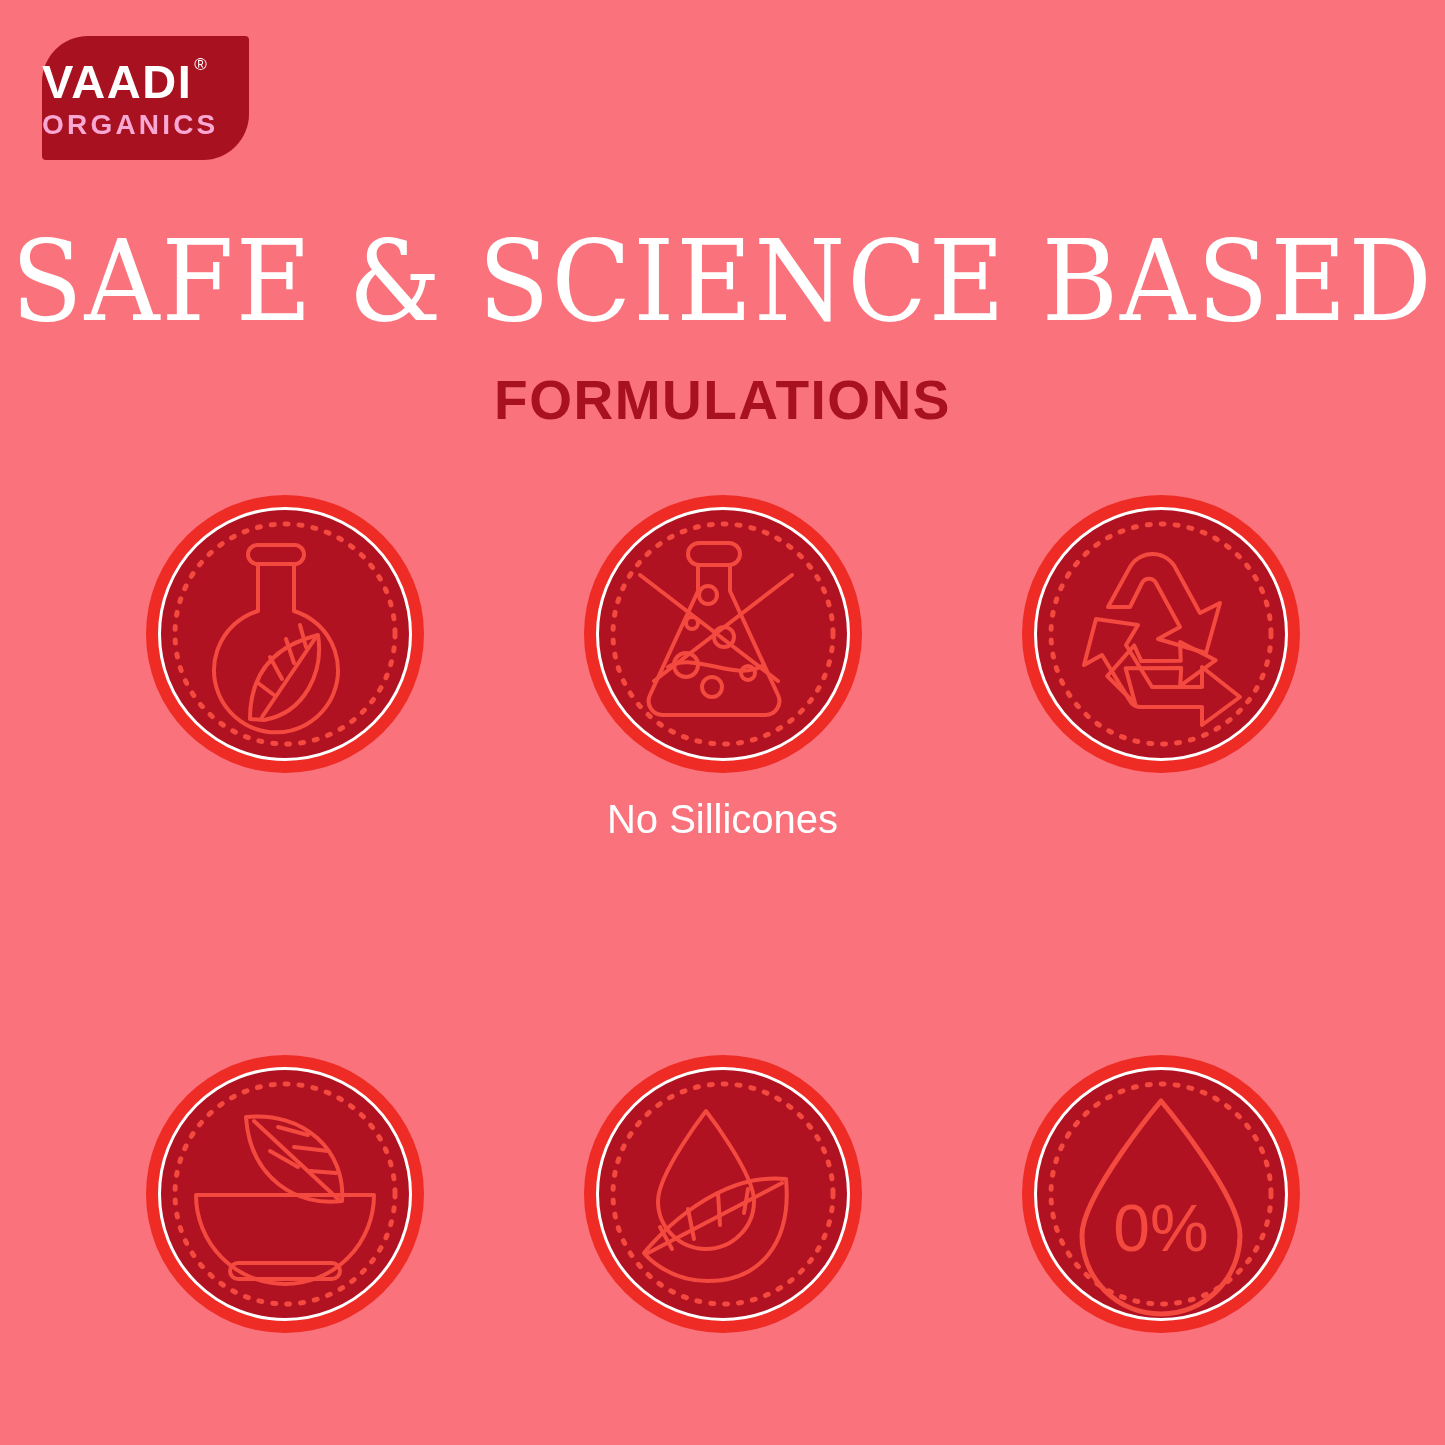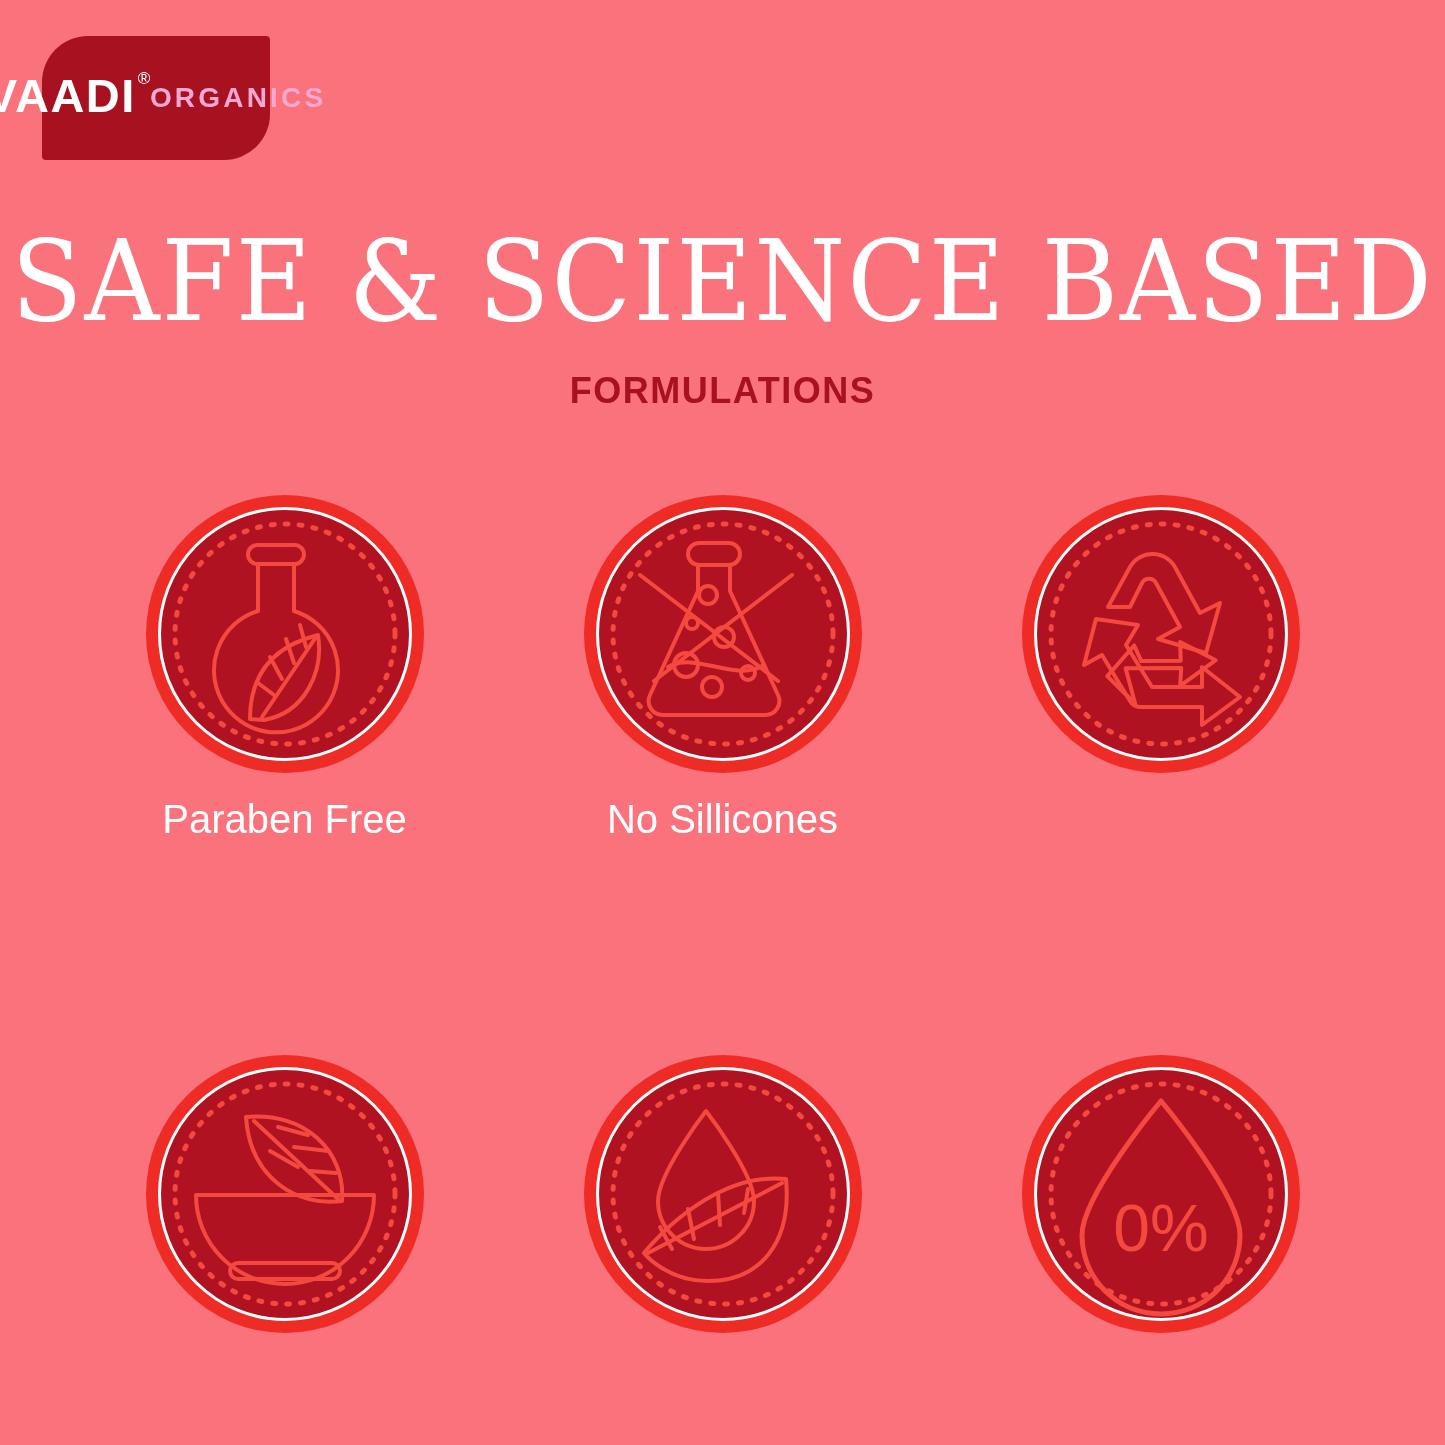--- a/index.html
+++ b/index.html
@@ -13,28 +13,28 @@
     font-family: "Liberation Sans", sans-serif;
     overflow: hidden;
     position: relative;
   }
 
   
   .logo {
     position: absolute;
     left: 42px;
     top: 36px;
-    width: 228px;
+    width: 207px;
     height: 124px;
     background: #a8111f;
     border-radius: 4px 4px 46px 4px;
     border-top-left-radius: 46px;
     display: flex;
-    flex-direction: row;
-    align-items: center;
+    flex-direction: column;
+    align-items: flex-start;
     justify-content: center;
   }
   .logo-top {
     position: relative;
     display: block;
     color: #ffffff;
     font-size: 47px;
     font-weight: bold;
     letter-spacing: 1.5px;
     line-height: 1;
@@ -74,21 +74,21 @@
     transform-origin: top center;
     white-space: nowrap;
   }
   .subhead {
     position: absolute;
     left: 0;
     top: 373px;
     width: 1445px;
     text-align: center;
     color: #a8111f;
-    font-size: 36px;
+    font-size: 55px;
     font-weight: bold;
     letter-spacing: 1.5px;
     line-height: 1;
   }
 
   
   .grid {
     position: absolute;
     left: 0;
     top: 495px;
@@ -170,21 +170,20 @@
           <g fill="none" stroke="#f4493f">
             <circle cx="127" cy="127" r="110" stroke-width="5" stroke-dasharray="3 11" stroke-linecap="round"></circle>
             <rect x="90" y="38" width="56" height="19" rx="9.5" stroke-width="4"></rect>
             <path d="M100 57 L100 104 A62 62 0 1 0 136 104 L136 57" stroke-width="4" stroke-linejoin="round"></path>
             <path d="M92 212 C92 170 112 140 160 128 C166 166 146 206 106 213 Z" stroke-width="4" stroke-linejoin="round"></path>
             <path d="M104 210 L158 130" stroke-width="4" stroke-linecap="round"></path>
             <path d="M124 172 L112 150 M136 156 L128 132 M116 188 L100 176 M148 140 L142 118" stroke-width="4" stroke-linecap="round"></path>
           </g>
         </svg>
       </div>
-      <div class="label">Paraben Free</div>
     </div>
 
     <div class="cell">
       <div class="badge">
         <svg class="badge-svg" viewBox="0 0 254 254">
           <g fill="none" stroke="#f4493f">
             <circle cx="127" cy="127" r="110" stroke-width="5" stroke-dasharray="3 11" stroke-linecap="round"></circle>
             <rect x="92" y="36" width="52" height="22" rx="11" stroke-width="4"></rect>
             <path d="M102 58 L102 84 L54 188 A14 14 0 0 0 67 208 L169 208 A14 14 0 0 0 182 188 L134 84 L134 58" stroke-width="4" stroke-linejoin="round"></path>
             <path d="M72 160 C100 144 140 176 168 158" stroke-width="4" stroke-linecap="round"></path>

